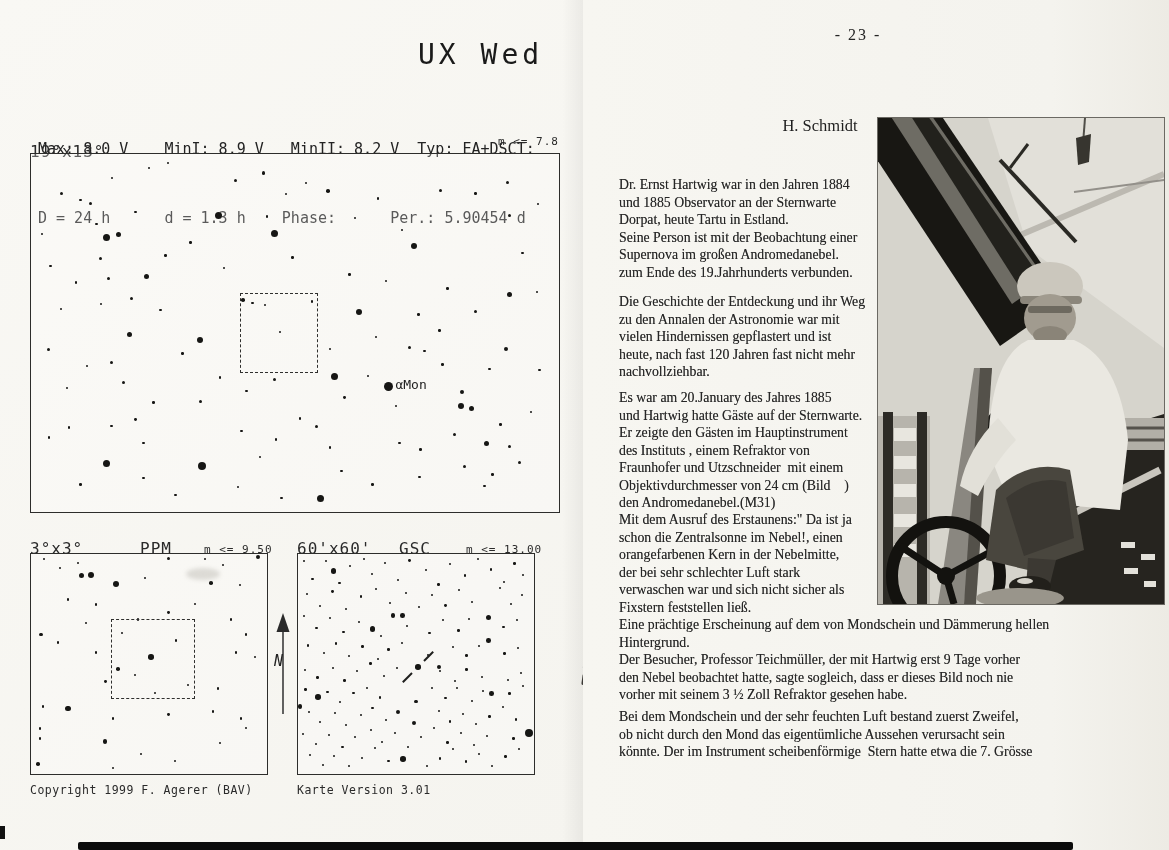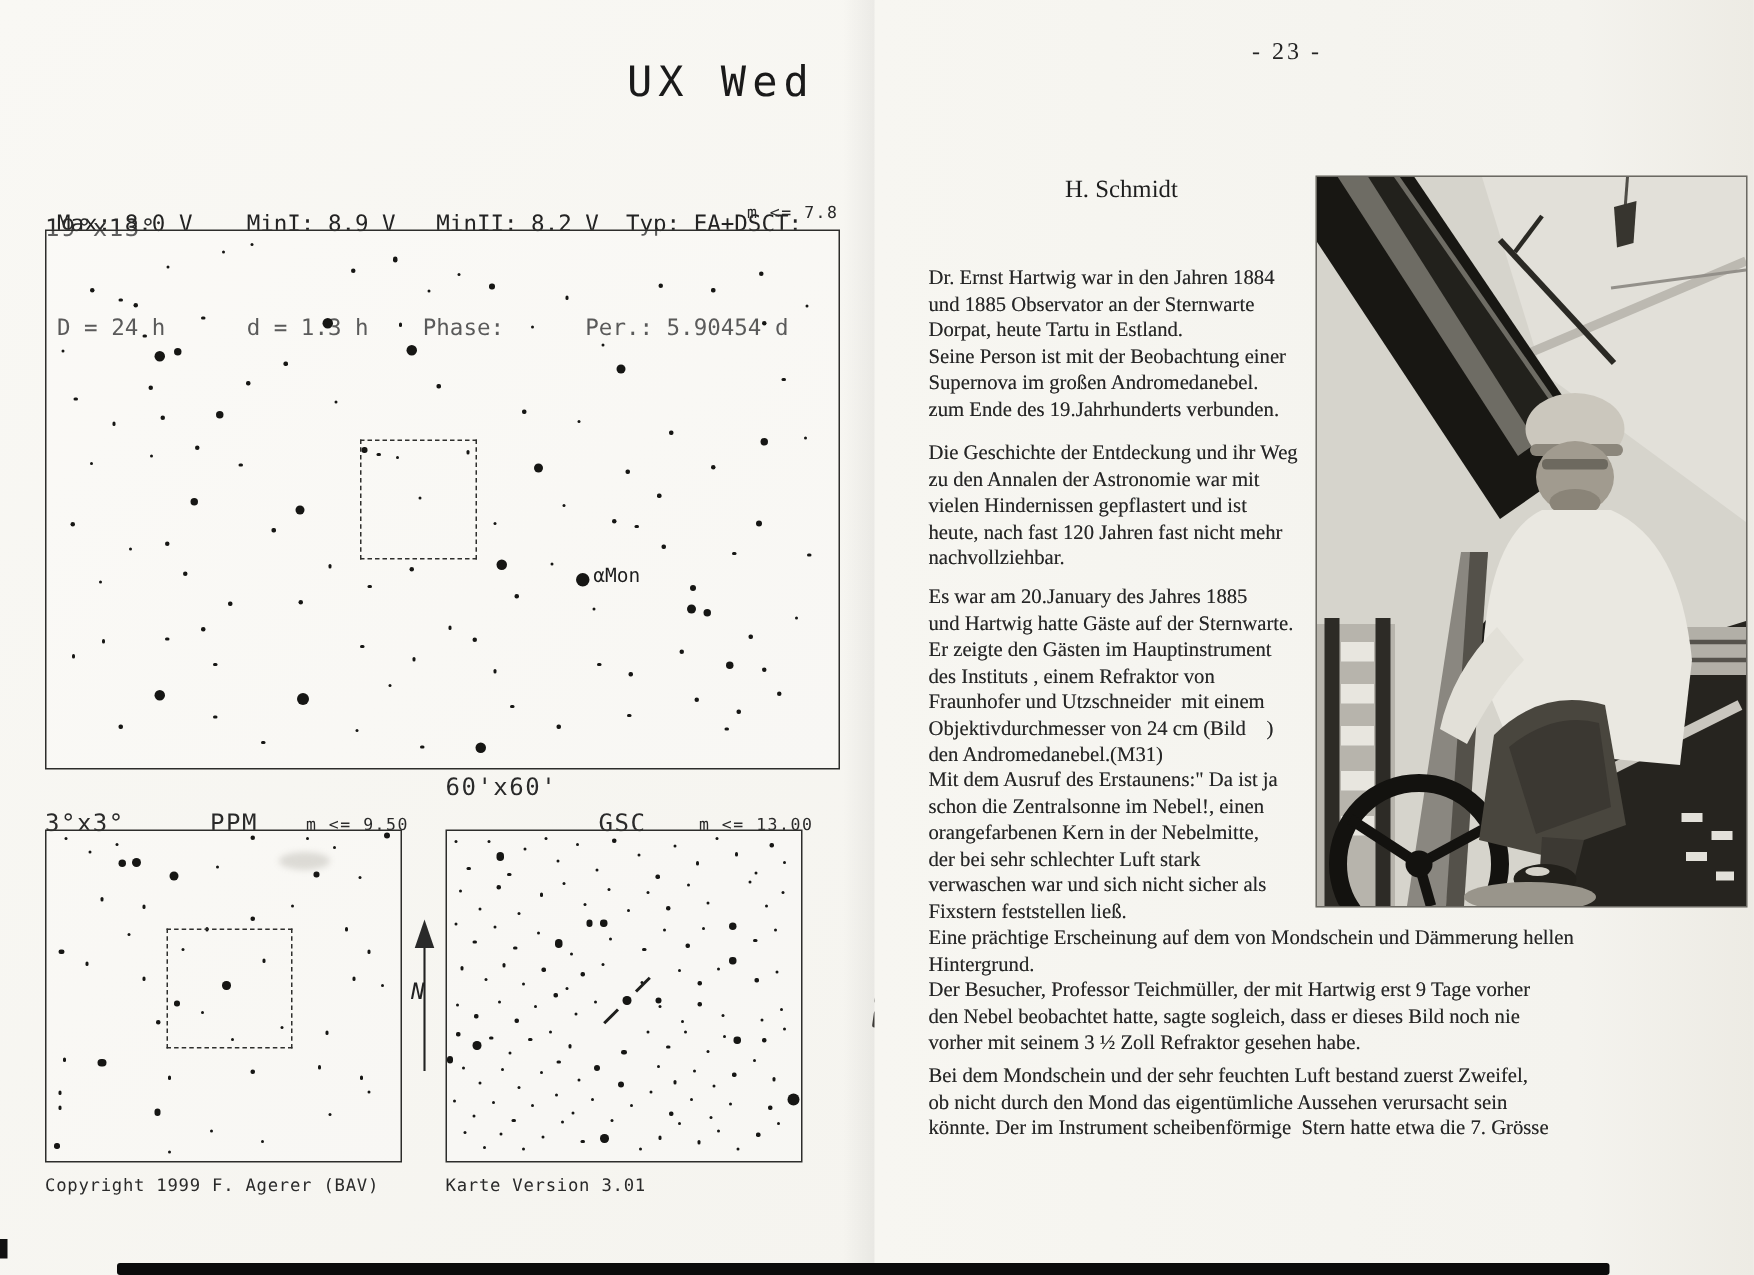--- a/index.html
+++ b/index.html
@@ -32,21 +32,21 @@
   .north-n{position:absolute;left:8px;top:42px;font-size:15px;font-style:italic;
            font-family:"DejaVu Sans Mono",monospace;color:#222;}
   .footer-note{position:absolute;font-size:11.5px;color:#2a2a2a;letter-spacing:0.5px;}
   .smudge{position:absolute;left:186px;top:568px;width:34px;height:12px;background:#9b988f;
           border-radius:50%;opacity:.3;filter:blur(2px);}
 
   
   .pr-abs{position:absolute;}
   .page-number{left:205px;top:26px;width:140px;text-align:center;font-size:16px;letter-spacing:2px;color:#242424;}
   .title-block{left:27px;top:62px;width:480px;text-align:center;font-size:17px;line-height:22px;color:#1e1e1e;white-space:pre-line;}
-  .author{left:127px;top:116px;width:220px;text-align:left;font-size:16.5px;color:#1e1e1e;}
+  .author{left:127px;top:116px;width:220px;text-align:center;font-size:16.5px;color:#1e1e1e;}
   .para{white-space:pre-wrap;font-size:13.8px;line-height:17.5px;color:#262626;
         text-shadow:0 0 .4px rgba(40,40,40,.55);}
   .col-para{left:36px;width:276px;}
   .full-para{left:36px;width:548px;}
   .photo-frame{left:294px;top:117px;width:286px;height:486px;border:1px solid #6b6963;
                background:#d9d7d0;overflow:hidden;}
   .photo-frame svg{display:block;width:100%;height:100%;}
 
   .bottom-bar{position:absolute;left:78px;top:842px;width:995px;height:8px;background:#0b0b0b;border-radius:2px;}
   .edge-nub{position:absolute;left:0;top:826px;width:5px;height:13px;background:#111;}
@@ -248,21 +248,21 @@
     <div class="smudge"></div>
 
     <div class="north-block">
       <svg width="34" height="110" viewBox="0 0 34 110">
         <line x1="17" y1="104" x2="17" y2="16" stroke="#222" stroke-width="1.4"></line>
         <polygon points="17,3 10.5,22 23.5,22" fill="#2a2a2a"></polygon>
       </svg>
       <span class="north-n">N</span>
     </div>
 
-    <div class="chart-label mono" style="left:297px;top:515px;">60'x60'</div>
+    <div class="chart-label mono" style="left:297px;top:539px;">60'x60'</div>
     <div class="chart-label mono" style="left:399px;top:539px;">GSC</div>
     <div class="mag-label mono" style="left:466px;top:543px;">m &lt;= 13.00</div>
     <div class="chart-box" style="left:297px;top:553px;width:236px;height:220px;">
         <div class="star" style="left: 15%; top: 7.7%; height: 5.6px; width: 5.6px; margin: -2.8px 0px 0px -2.8px;"></div>
         <div class="star" style="left: 40.2%; top: 27.9%; height: 4.6px; width: 4.6px; margin: -2.3px 0px 0px -2.3px;"></div>
         <div class="star" style="left: 44.4%; top: 27.9%; height: 4.6px; width: 4.6px; margin: -2.3px 0px 0px -2.3px;"></div>
         <div class="star" style="left: 31.6%; top: 34.2%; height: 5.6px; width: 5.6px; margin: -2.8px 0px 0px -2.8px;"></div>
         <div class="star" style="left: 80.8%; top: 28.8%; height: 5.6px; width: 5.6px; margin: -2.8px 0px 0px -2.8px;"></div>
         <div class="star" style="left: 80.8%; top: 39.2%; height: 4.6px; width: 4.6px; margin: -2.3px 0px 0px -2.3px;"></div>
         <div class="star" style="left: 50.9%; top: 51.4%; height: 5.6px; width: 5.6px; margin: -2.8px 0px 0px -2.8px;"></div>

